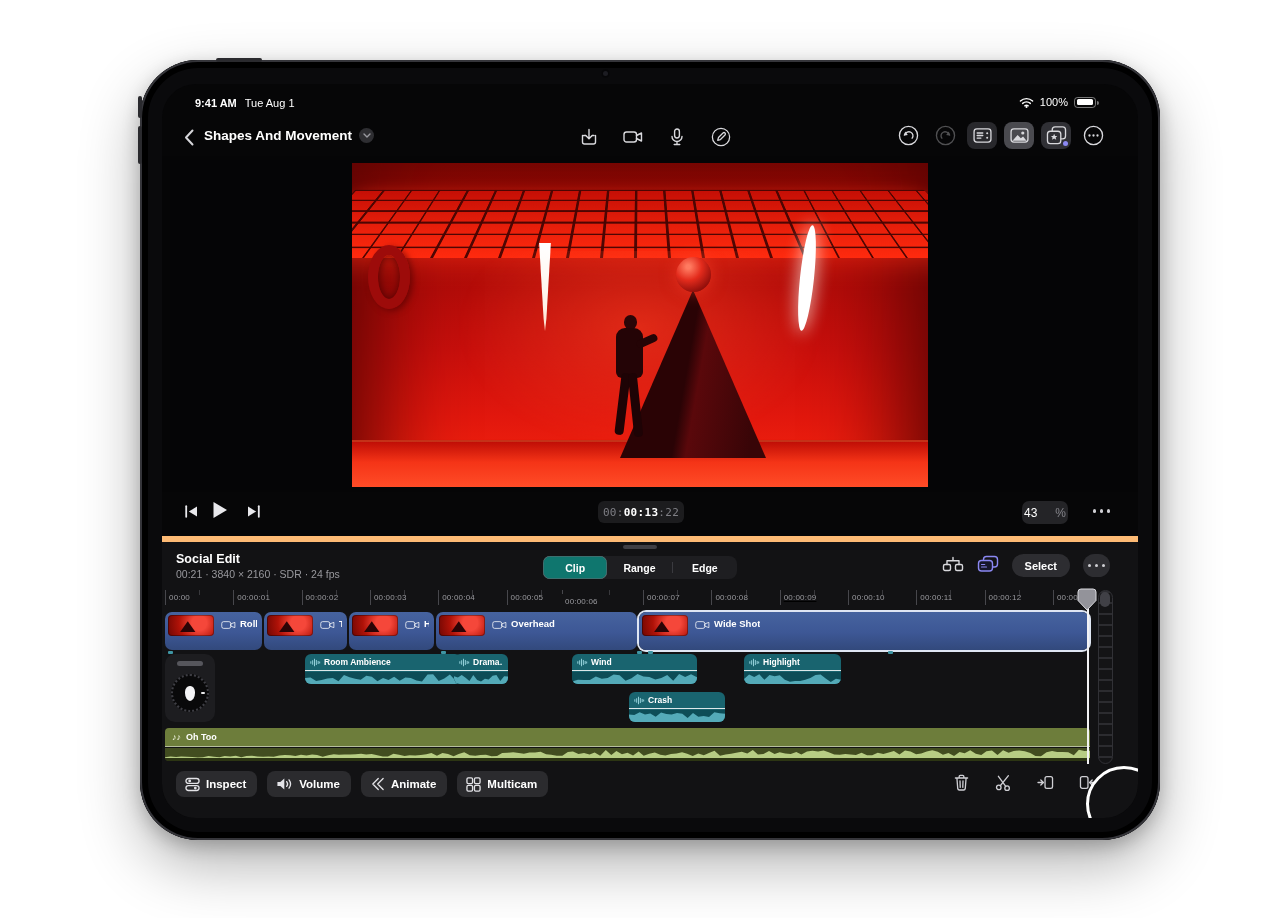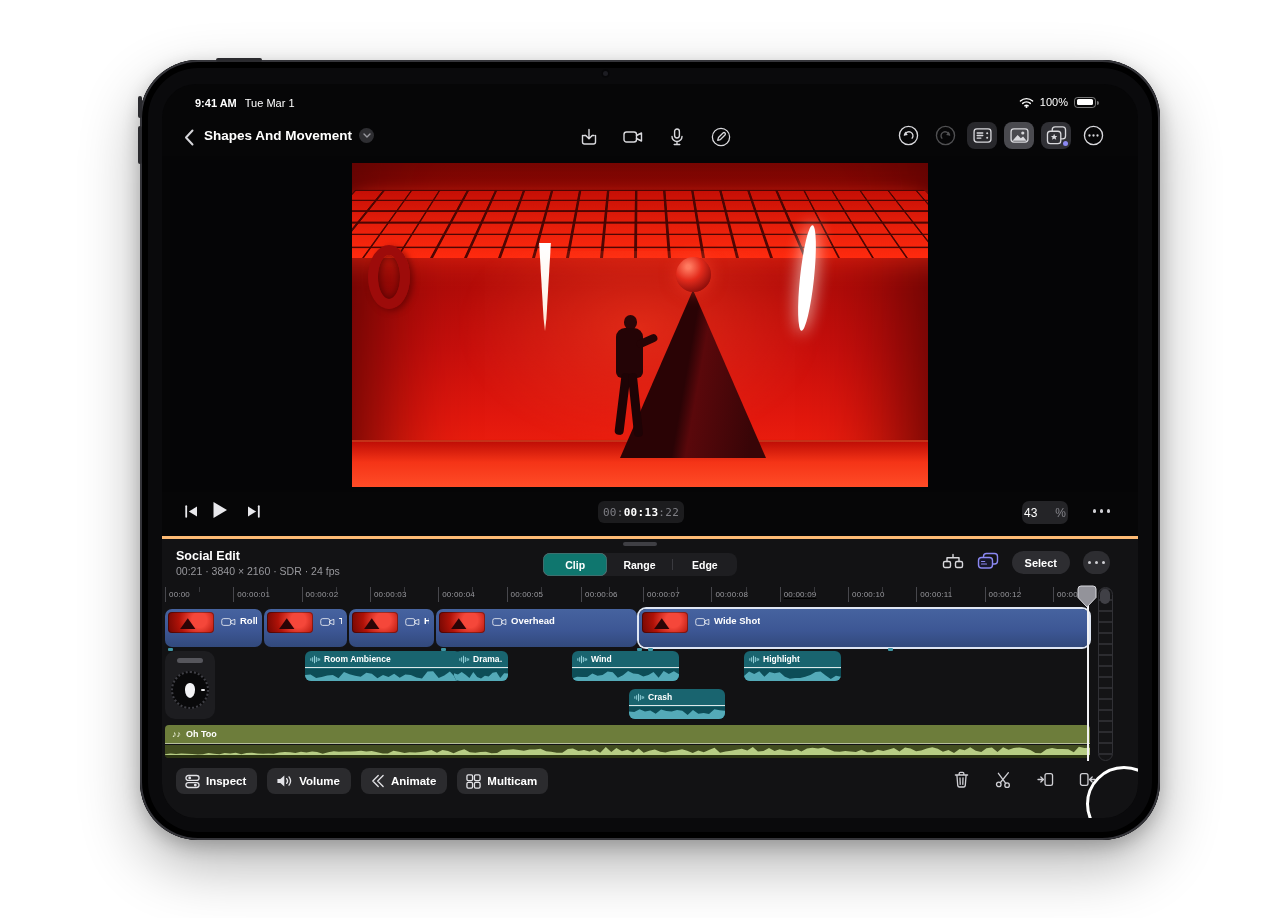--- a/index.html
+++ b/index.html
@@ -72,21 +72,21 @@
   .timecode { position:absolute; left:436px; top:9px; width:86px; height:22px; background:#1c1c1e; border-radius:6px; display:flex; align-items:center; justify-content:center; font-family:"DejaVu Sans Mono", monospace; font-size:11px; letter-spacing:.3px; }
   .tc-dim { color:#7f7f85; }
   .tc-main { color:#fff; font-weight:700; }
   .zoom-pill { position:absolute; right:70px; top:9px; width:46px; height:23px; background:#242427; border-radius:7px; display:flex; align-items:center; justify-content:center; gap:18px; font-size:12px; color:#fff; cursor:pointer; }
   .zoom-pill .pct { color:#85858b; }
   .dots { display:flex; gap:3.5px; }
   .dots i { width:3.5px; height:3.5px; border-radius:50%; background:#cfcfd4; }
   .viewer-more { position:absolute; right:28px; top:17px; cursor:pointer; }
 
   
-  .tl-panel { position:absolute; left:0; right:0; top:452px; bottom:0; background:#121214; border-top:3px solid #fdba74; }
+  .tl-panel { position:absolute; left:0; right:0; top:452px; bottom:0; background:#121214; border-top:6px solid #fdba74; }
   .drag-handle { position:absolute; left:461px; top:3px; width:34px; height:4px; border-radius:2px; background:#3f3f44; }
   .proj-name { position:absolute; left:14px; top:10px; color:#fff; font-size:12.5px; font-weight:700; }
   .proj-meta { position:absolute; left:14px; top:26px; color:#98989d; font-size:10.5px; }
   .seg-ctl { position:absolute; left:381px; top:14px; width:194px; height:23px; background:#1e1e21; border-radius:8px; display:flex; align-items:center; }
   .seg { flex:1; height:100%; display:flex; align-items:center; justify-content:center; color:#fff; font-size:10.5px; font-weight:700; border-radius:7px; cursor:pointer; position:relative; }
   .seg.sel { background:#0f766e; box-shadow:inset 0 0 0 .5px #6a6a70; }
   .seg-div { width:1px; height:11px; background:#3a3a3f; }
   .hdr-right { position:absolute; right:28px; top:12px; display:flex; align-items:center; gap:13px; }
   .select-btn { height:23px; padding:0 13px; background:#2d2d31; border-radius:12px; color:#fff; font-size:11px; font-weight:600; display:flex; align-items:center; cursor:pointer; }
   .hdr-more { width:27px; height:23px; background:#2d2d31; border-radius:12px; display:flex; align-items:center; justify-content:center; cursor:pointer; }
@@ -155,21 +155,21 @@
   <div class="device">
     <div class="side-btn btn-top"></div>
     <div class="side-btn btn-l1"></div>
     <div class="side-btn btn-l2"></div>
     <div class="front-cam"></div>
 
     <div class="screen">
 
       <div class="status-left">
         <b>9:41 AM</b>
-        <span>Tue Mar 1</span>
+        <span>Tue Aug 1</span>
       </div>
       <div class="status-right">
         <svg width="15" height="11" viewBox="0 0 15 11">
             <path class="st" d="M1.4,4 a9,9 0 0 1 12.2,0 M3.6,6.4 a6,6 0 0 1 7.8,0 M5.8,8.8 a3,3 0 0 1 3.4,0"></path>
             <circle class="fl" cx="7.5" cy="10" r="1"></circle>
           </svg>
         <span>100%</span>
         <span class="battery">
             <i></i>
             <em></em>
@@ -370,21 +370,21 @@
             <div class="tick" style="left: 276.2px;">
               <i></i>
               <span>00:00:04</span>
             </div>
             <i class="mtick" style="left: 310.35px;"></i>
             <div class="tick" style="left: 344.5px;">
               <i></i>
               <span>00:00:05</span>
             </div>
             <i class="mtick" style="left: 378.65px;"></i>
-            <div class="tick" style="left: 419px;">
+            <div class="tick" style="left: 400px; flex-direction: column;">
               <i></i>
               <span>00:00:06</span>
             </div>
             <i class="mtick" style="left: 446.95px;"></i>
             <div class="tick" style="left: 481.1px;">
               <i></i>
               <span>00:00:07</span>
             </div>
             <i class="mtick" style="left: 515.25px;"></i>
             <div class="tick" style="left: 549.4px;">
@@ -502,21 +502,21 @@
                   <path d="M1,4 v2 M3.2,2.8 v4.4 M5.4,1 v8 M7.6,2.4 v5.2 M9.8,3.6 v2.8 M11.6,4.3 v1.4" style="fill:none;stroke:currentColor;stroke-width:1.1;stroke-linecap:round"></path>
                 </svg>
                 <span>Drama…</span>
               </div>
               <div class="awave">
                 <svg viewBox="0 0 200 20" preserveAspectRatio="none">
                   <polygon points="0,20 0.0,7.0 14.3,9.0 28.6,4.9 42.9,9.6 57.1,14.9 71.4,5.0 85.7,13.2 100.0,15.8 114.3,11.2 128.6,12.6 142.9,6.3 157.1,5.1 171.4,15.2 185.7,6.9 200.0,7.4 200,20"></polygon>
                 </svg>
               </div>
             </div>
-            <div class="aclip" style="left: 410px; width: 107px; top: 112px;">
+            <div class="aclip" style="left: 410px; width: 125px; top: 112px;">
               <div class="ahead">
                 <svg viewBox="0 0 12 10">
                   <path d="M1,4 v2 M3.2,2.8 v4.4 M5.4,1 v8 M7.6,2.4 v5.2 M9.8,3.6 v2.8 M11.6,4.3 v1.4" style="fill:none;stroke:currentColor;stroke-width:1.1;stroke-linecap:round"></path>
                 </svg>
                 <span>Wind</span>
               </div>
               <div class="awave">
                 <svg viewBox="0 0 200 20" preserveAspectRatio="none">
                   <polygon points="0,20 0.0,15.9 9.5,13.1 19.0,13.2 28.6,13.2 38.1,7.5 47.6,11.4 57.1,10.2 66.7,4.2 76.2,5.6 85.7,14.4 95.2,10.6 104.8,3.5 114.3,7.5 123.8,8.4 133.3,12.6 142.9,10.0 152.4,5.1 161.9,14.6 171.4,3.5 181.0,8.4 190.5,3.9 200.0,8.6 200,20"></polygon>
                 </svg>

